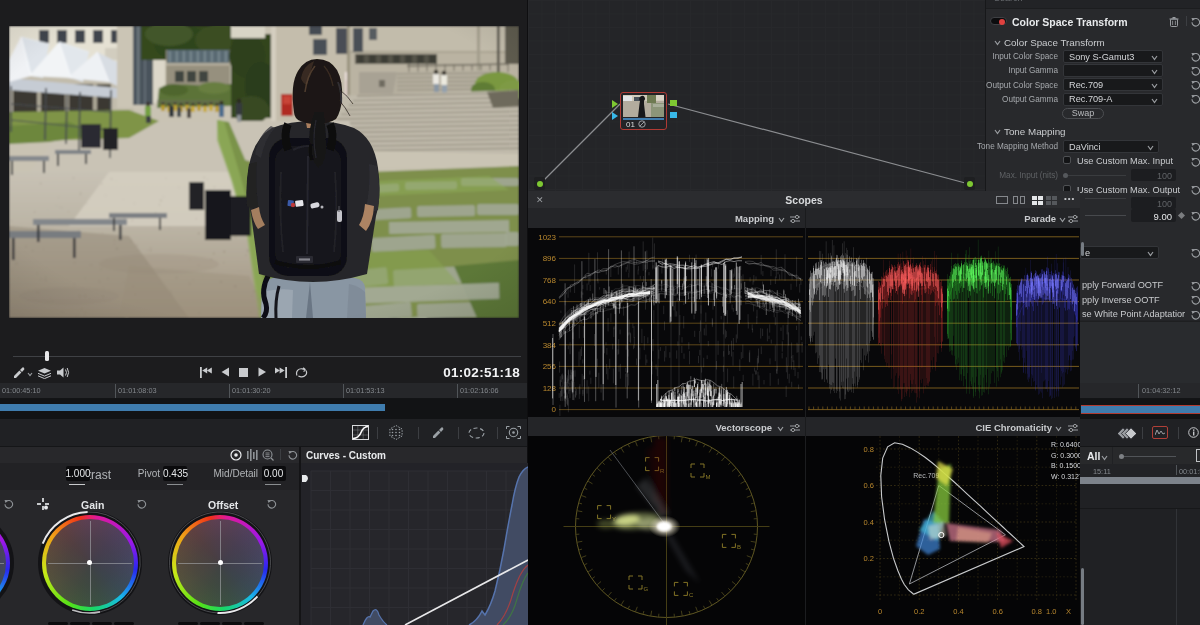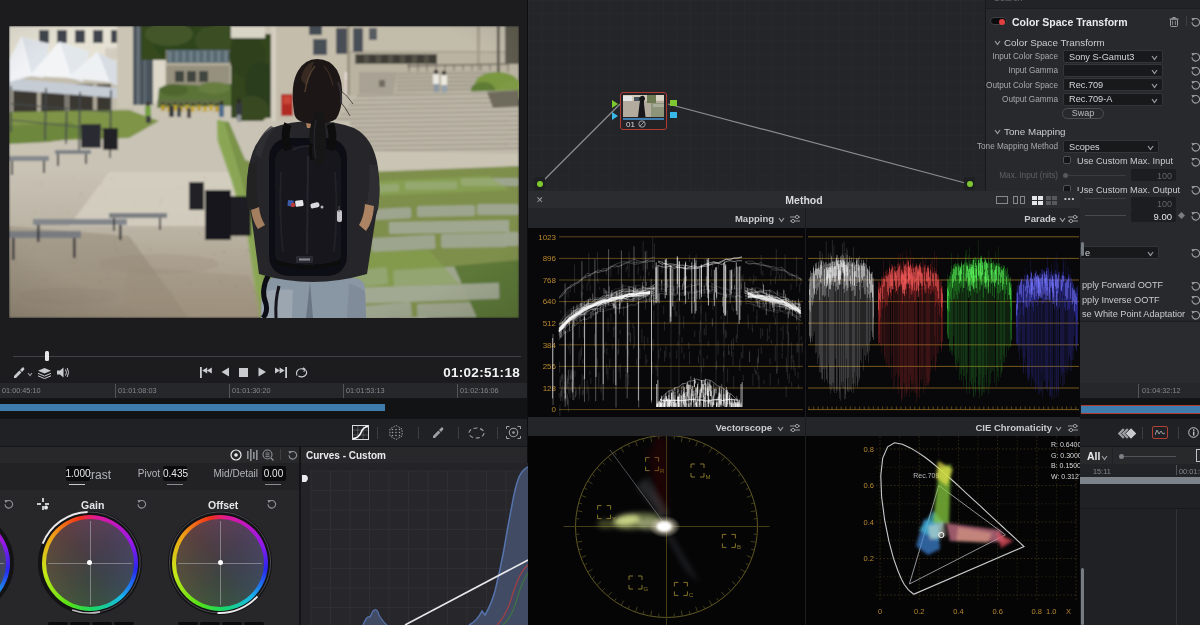--- a/index.html
+++ b/index.html
@@ -839,21 +839,21 @@
     <div style="position:absolute;left:1062px;top:107.5px;width:42px;height:11px;border:1px solid #4c4e52;border-radius:6px"></div>
     <div style="position:absolute;left:1062.0px;top:108.3px;font-size:9.0px;color:#b8babd;font-weight:400;white-space:nowrap;width:42px;text-align:center">Swap</div>
     <div style="position:absolute;left:994.0px;top:128.0px">
       <svg width="7" height="7" viewBox="0 0 7 7" style="display:block;">
         <path d="M1 2 L3.5 5.5 L6.0 2" stroke="#9a9da1" stroke-width="1.2" fill="none"></path>
       </svg>
     </div>
     <div style="position:absolute;left:1004.0px;top:125.5px;font-size:9.8px;color:#c9cbce;font-weight:400;white-space:nowrap;">Tone Mapping</div>
     <div style="position:absolute;right:142.0px;top:142.2px;font-size:8.2px;color:#a6a9ad;font-weight:400;white-space:nowrap;">Tone Mapping Method</div>
     <div style="position:absolute;left:1063.0px;top:140.0px;width:96.0px;height:13px;background:#18191b;border:1px solid #333539;border-radius:2px"></div>
-    <div style="position:absolute;left:1069.0px;top:141.6px;font-size:9.2px;color:#d4d6d9;font-weight:400;white-space:nowrap;">Scopes</div>
+    <div style="position:absolute;left:1069.0px;top:141.6px;font-size:9.2px;color:#d4d6d9;font-weight:400;white-space:nowrap;">DaVinci</div>
     <div style="position:absolute;left:1147.0px;top:144.0px">
       <svg width="7" height="7" viewBox="0 0 7 7" style="display:block;">
         <path d="M1 2 L3.5 5.5 L6.0 2" stroke="#9a9da1" stroke-width="1.2" fill="none"></path>
       </svg>
     </div>
     <div style="position:absolute;left:1191.0px;top:141.5px;width:10px;height:10px;opacity:1.00">
       <svg width="10" height="10" viewBox="0 0 10 10" style="display:block;">
         <path d="M 2.20 2.50 A 3.80 3.80 0 1 1 1.00 5.20" stroke="#9a9da1" stroke-width="1.1" fill="none"></path>
         <path d="M0.5 1 L4 1.2 L1.6 4 Z" fill="#9a9da1"></path>
       </svg>
@@ -974,21 +974,21 @@
     <div style="position:absolute;left:1081.0px;top:466.5px;font-size:7.3px;color:#83878c;font-weight:400;white-space:nowrap;margin-left:12px;">15:11</div>
     <div style="position:absolute;left:1176px;top:465px;width:1px;height:10px;background:#515559"></div>
     <div style="position:absolute;left:1179.0px;top:466.5px;font-size:7.3px;color:#83878c;font-weight:400;white-space:nowrap;">00:01:5</div>
     <div style="position:absolute;left:1080.0px;top:477.0px;width:120.0px;height:7.0px;background:#7d838b;"></div>
     <div style="position:absolute;left:1080.0px;top:484.0px;width:120.0px;height:141.0px;background:#202124;"></div>
     <div style="position:absolute;left:1080.0px;top:508.0px;width:120.0px;height:1.0px;background:#17181a;"></div>
     <div style="position:absolute;left:1176.0px;top:509.0px;width:1.0px;height:116.0px;background:#313337;"></div>
     <div style="position:absolute;left:528.0px;top:191.0px;width:552.0px;height:434.0px;background:#242528;border-left:1px solid #1a1b1d"></div>
     <div style="position:absolute;left:528.0px;top:191.0px;width:552.0px;height:17.0px;background:#2b2c2f;"></div>
     <div style="position:absolute;left:536.0px;top:195.0px;font-size:9.0px;color:#9a9da1;font-weight:400;white-space:nowrap;">✕</div>
-    <div style="position:absolute;left:528.0px;top:194.0px;font-size:10.5px;color:#d8dadc;font-weight:700;white-space:nowrap;width:552px;text-align:center">Method</div>
+    <div style="position:absolute;left:528.0px;top:194.0px;font-size:10.5px;color:#d8dadc;font-weight:700;white-space:nowrap;width:552px;text-align:center">Scopes</div>
     <div style="position:absolute;left:996px;top:196px;width:12px;height:8px;border:1px solid #85888c"></div>
     <div style="position:absolute;left:1013px;top:196px;width:5px;height:8px;border:1px solid #85888c"></div>
     <div style="position:absolute;left:1020px;top:196px;width:5px;height:8px;border:1px solid #85888c"></div>
     <div style="position:absolute;left:1032.0px;top:195.5px;width:5.0px;height:4.0px;background:#e4e6e8;"></div>
     <div style="position:absolute;left:1032.0px;top:200.5px;width:5.0px;height:4.0px;background:#e4e6e8;"></div>
     <div style="position:absolute;left:1038.0px;top:195.5px;width:5.0px;height:4.0px;background:#e4e6e8;"></div>
     <div style="position:absolute;left:1038.0px;top:200.5px;width:5.0px;height:4.0px;background:#e4e6e8;"></div>
     <div style="position:absolute;left:1046.0px;top:195.5px;width:5.0px;height:4.0px;background:#55585c;"></div>
     <div style="position:absolute;left:1046.0px;top:200.5px;width:5.0px;height:4.0px;background:#55585c;"></div>
     <div style="position:absolute;left:1052.0px;top:195.5px;width:5.0px;height:4.0px;background:#55585c;"></div>

